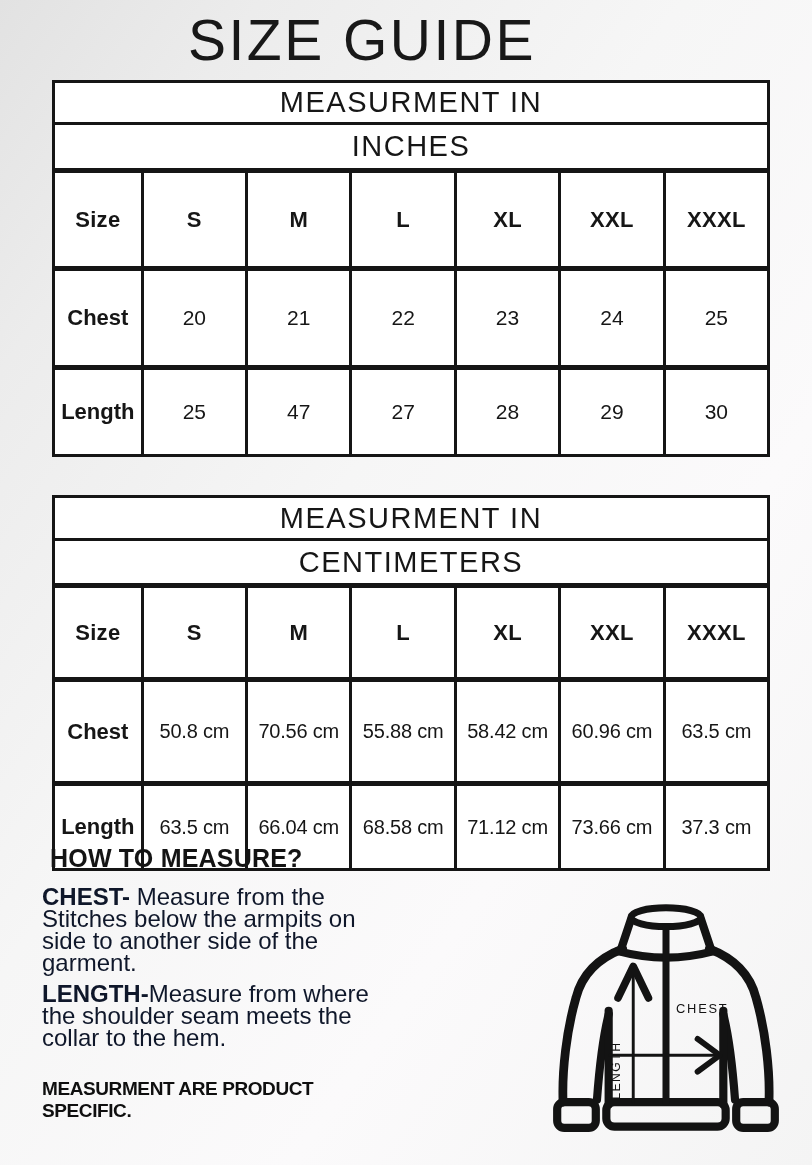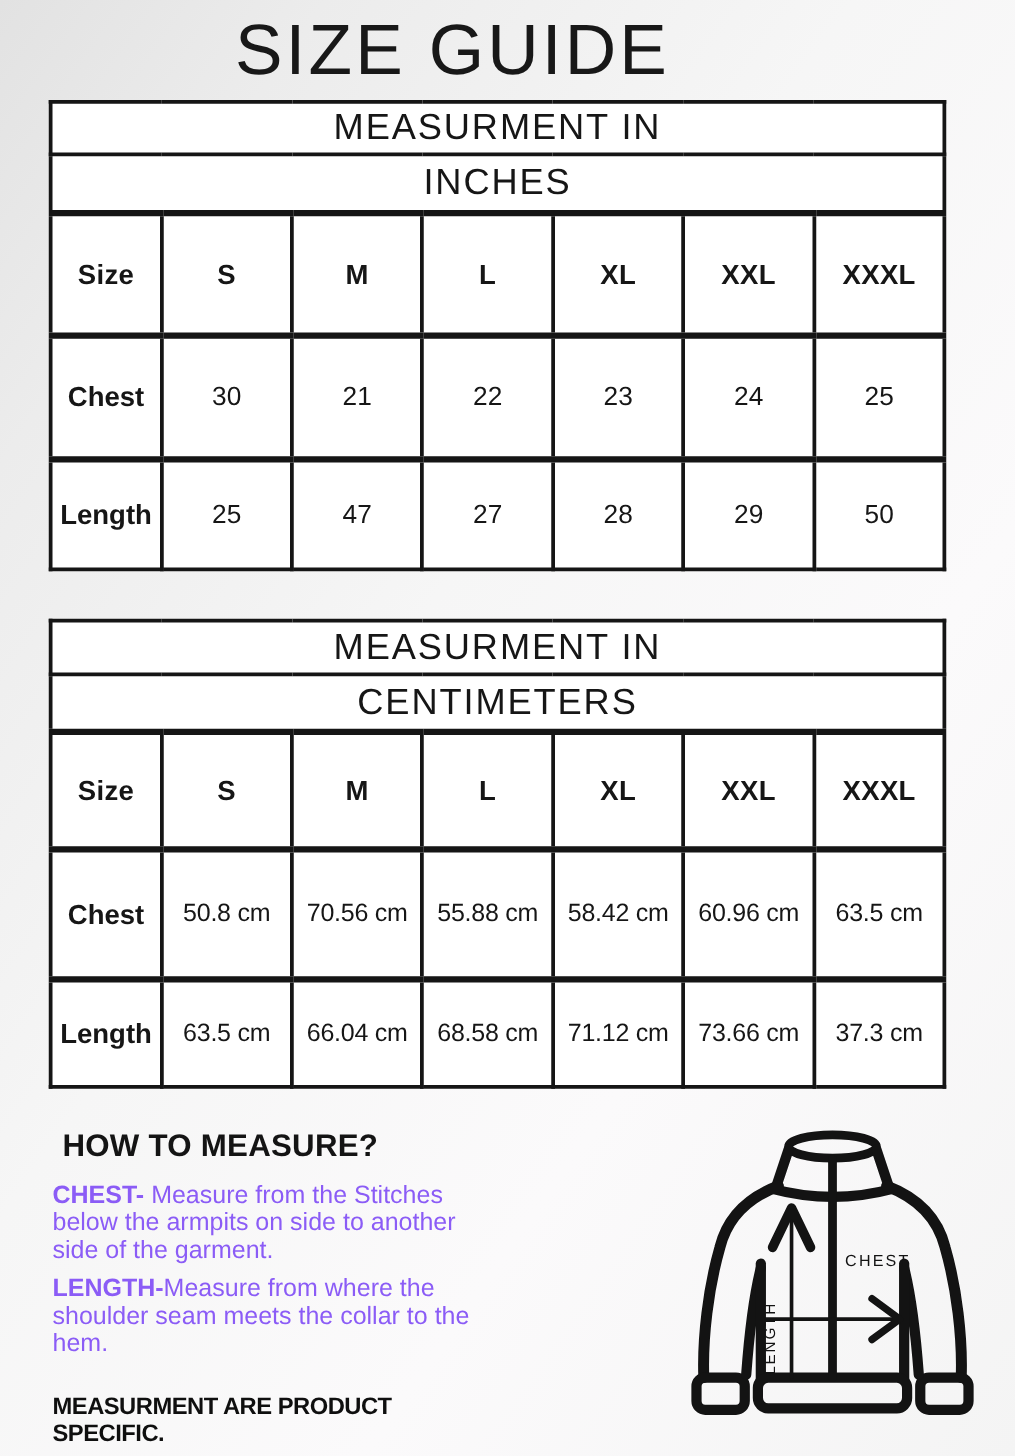--- a/index.html
+++ b/index.html
@@ -11,21 +11,21 @@
     overflow:hidden;
     position:relative;
   }
   .page-title {
     position:absolute; top:11px; left:0; width:724px;
     text-align:center;
     font-size:57px; line-height:1.02; font-weight:500;
     letter-spacing:2.5px; color:#181818;
   }
   table.size-table {
-    position:absolute; left:39px; width:718px;
+    position:absolute; left:52px; width:718px;
     border-collapse:collapse; background:#ffffff; table-layout:fixed;
   }
   table.size-table td {
     border:3px solid #151515;
     text-align:center; vertical-align:middle;
     overflow:hidden;
   }
   col.c0 { width:12.4%; }
   td.hdr { font-size:29px; font-weight:500; letter-spacing:1.5px; }
   tr.r-size td { font-size:22px; font-weight:700; letter-spacing:0.3px; }
@@ -42,29 +42,29 @@
 
   .t-cm { top:495px; }
   .t-cm .r-title td  { height:43px; }
   .t-cm .r-unit td   { height:46px; }
   .t-cm .r-size td   { height:94px; }
   .t-cm .r-chest td  { height:104px; }
   .t-cm .r-length td { height:86px; }
   .t-cm td.val { font-size:20px; letter-spacing:-0.2px; }
 
   .howto {
-    position:absolute; left:42px; top:903px; width:354px;
+    position:absolute; left:42px; top:844px; width:354px;
   }
   .howto h2 {
     font-size:25px; font-weight:800; letter-spacing:0.2px;
     margin:0 0 0 8px; color:#141414;
   }
   .howto p {
-    margin-top:13px; font-size:20px; line-height:22px; font-weight:500;
-    color:#8b5cf6;
+    margin-top:13px; font-size:24px; line-height:22px; font-weight:500;
+    color:#0f172a;
   }
   .howto p.len { margin-top:9px; }
   .howto p b { font-weight:800; }
   .howto .note {
     margin-top:29px; font-size:19px; font-weight:800;
     letter-spacing:-0.4px; color:#0f0f0f;
   }
   .jacket-wrap {
     position:absolute; left:549px; top:902px; width:234px; height:234px;
   }
@@ -96,35 +96,35 @@
       <td class="lbl">Size</td>
       <td>S</td>
       <td>M</td>
       <td>L</td>
       <td>XL</td>
       <td>XXL</td>
       <td>XXXL</td>
     </tr>
     <tr class="r-chest">
       <td class="lbl">Chest</td>
-      <td class="val">30</td>
+      <td class="val">20</td>
       <td class="val">21</td>
       <td class="val">22</td>
       <td class="val">23</td>
       <td class="val">24</td>
       <td class="val">25</td>
     </tr>
     <tr class="r-length">
       <td class="lbl">Length</td>
       <td class="val">25</td>
       <td class="val">47</td>
       <td class="val">27</td>
       <td class="val">28</td>
       <td class="val">29</td>
-      <td class="val">50</td>
+      <td class="val">30</td>
     </tr>
   </tbody>
 </table>
 
 <table class="size-table t-cm">
   <colgroup>
       <col class="c0">
       <col>
       <col>
       <col>

